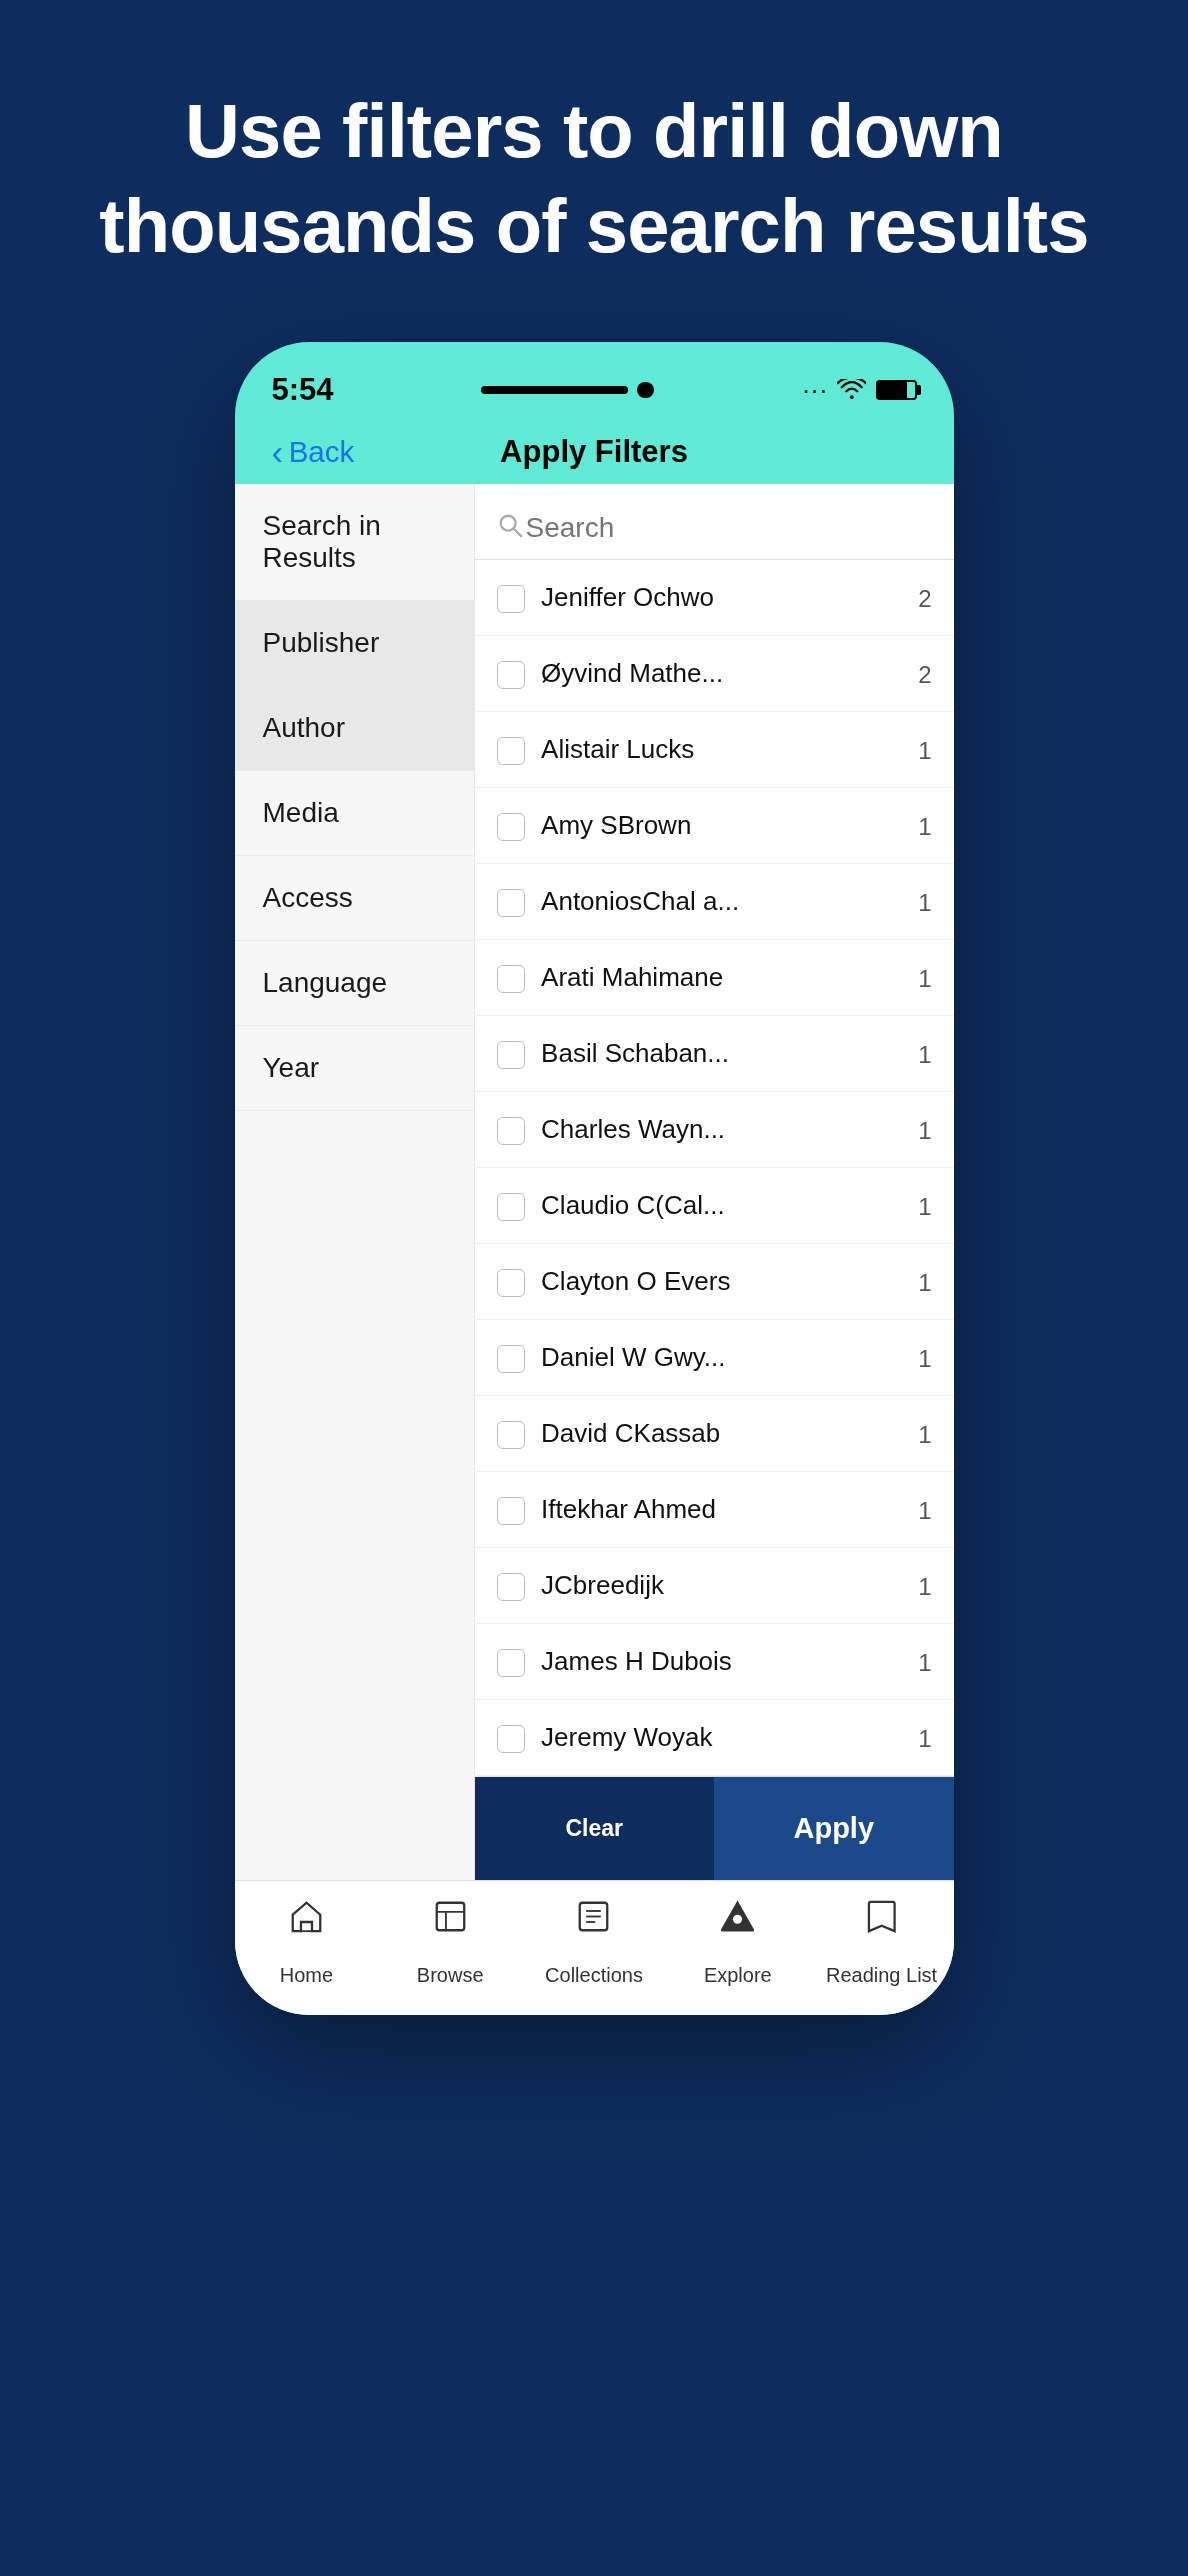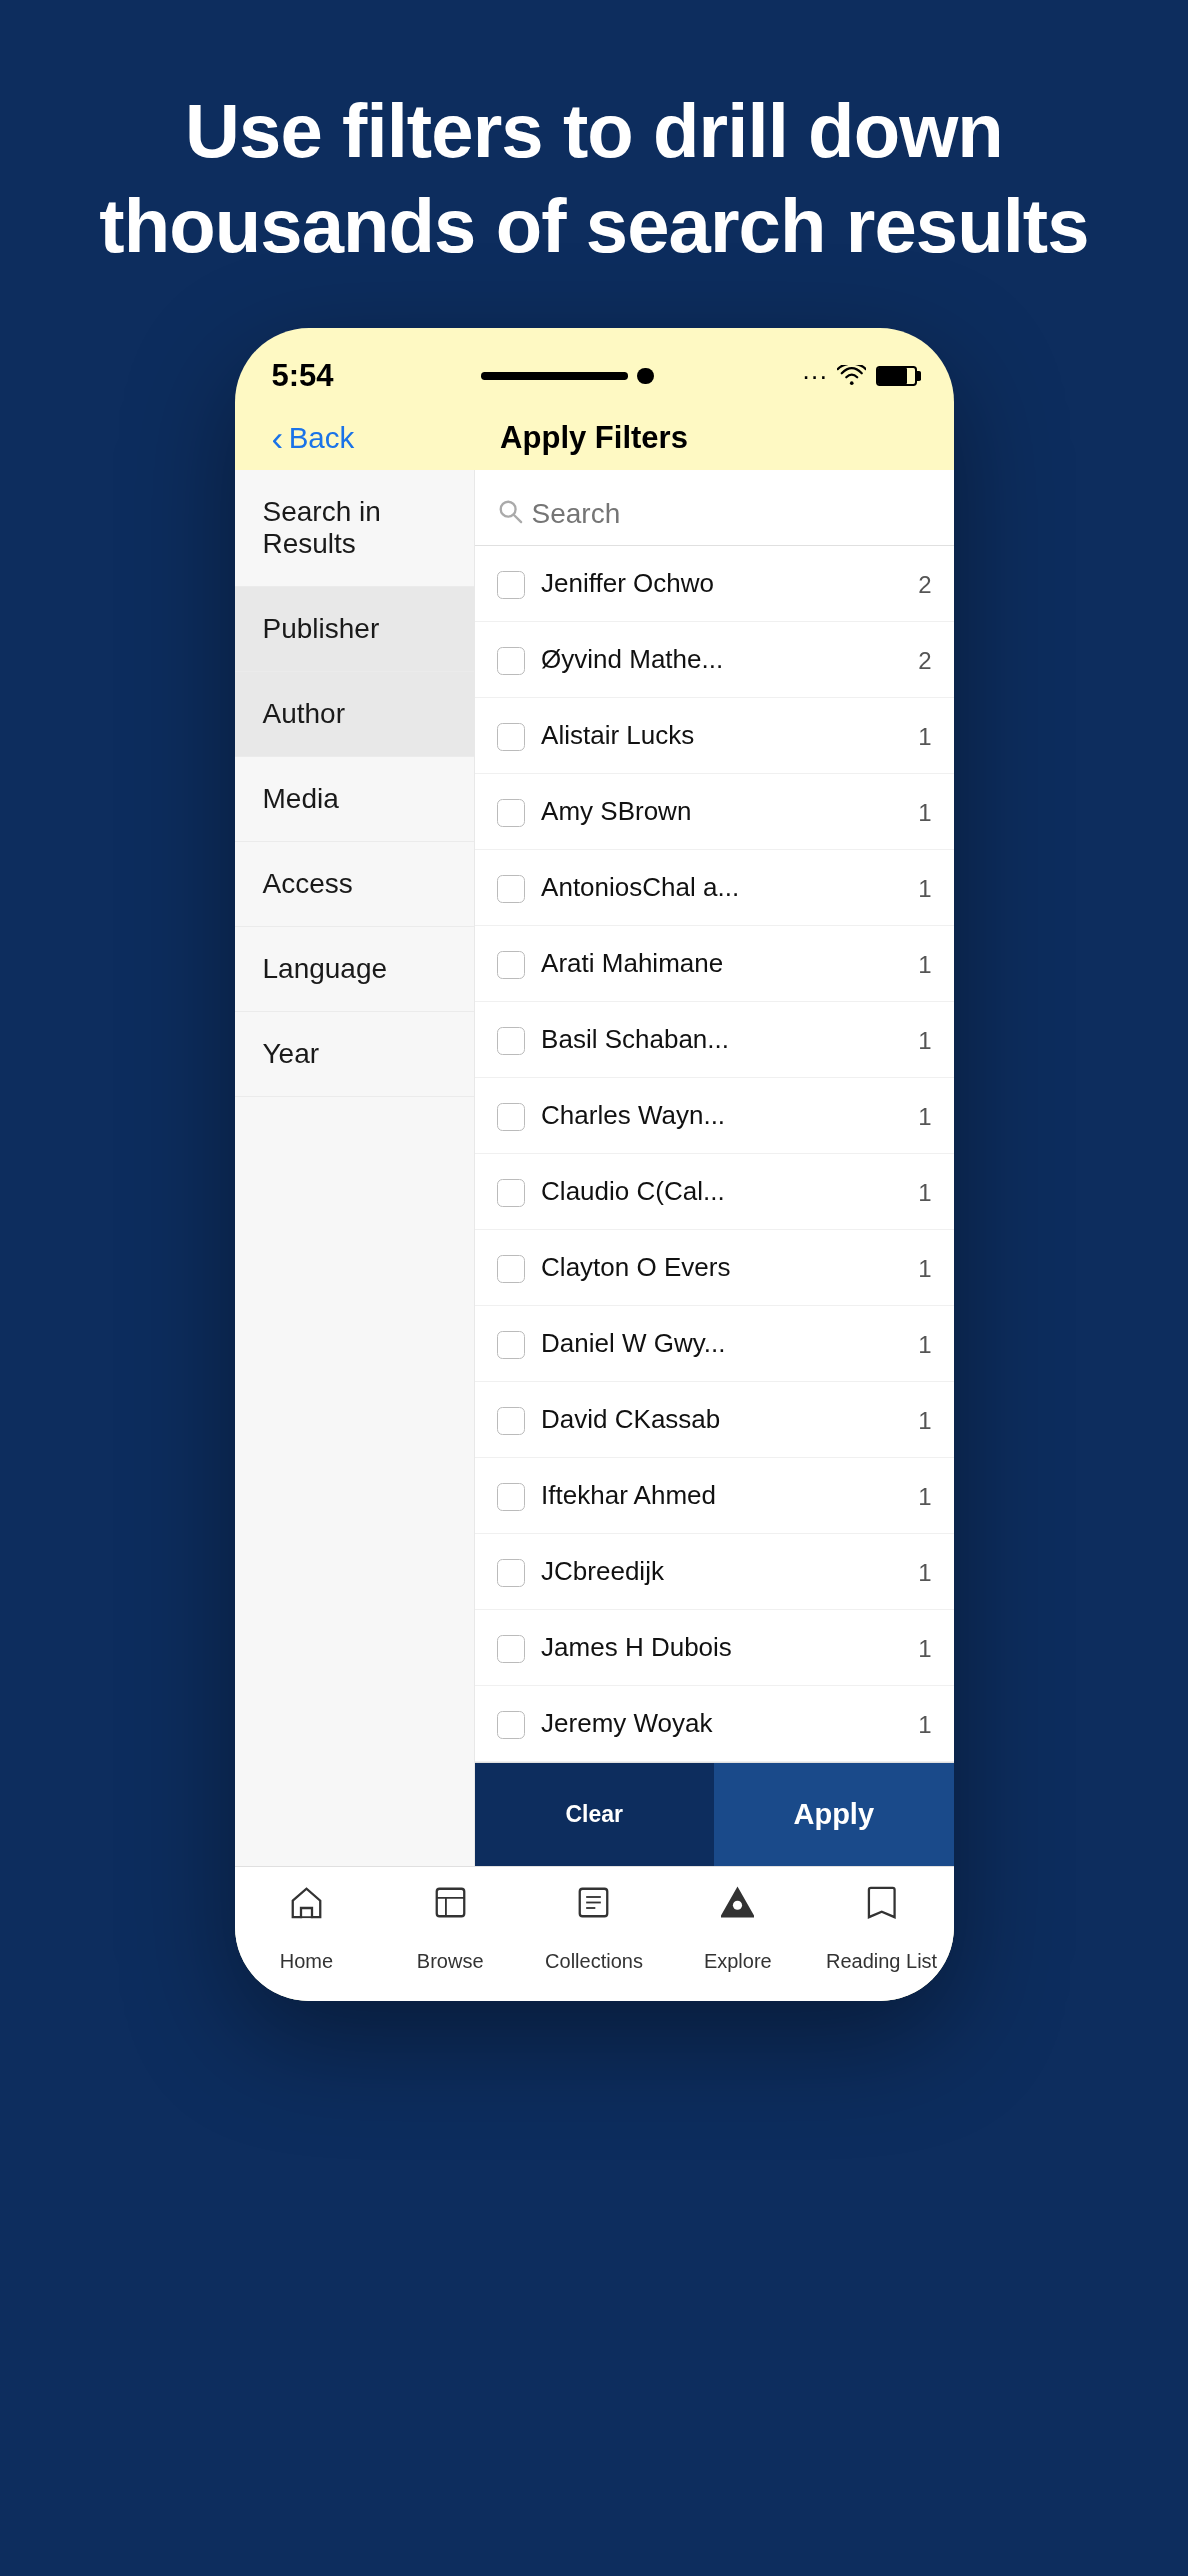--- a/index.html
+++ b/index.html
@@ -19,28 +19,29 @@
       color: white;
       text-align: center;
       padding: 83px 74px 55px;
       font-size: 76px;
       font-weight: 700;
       line-height: 1.25;
       letter-spacing: -0.9px;
     }
 
     .phone-wrapper {
-      background: #fef9c3;
+      background: #5eead4;
       border-radius: 74px;
       width: 719px;
       min-height: 1658px;
       box-shadow: 0 37px 111px rgba(0,0,0,0.4);
       overflow: hidden;
       position: relative;
       margin-bottom: 37px;
+      margin-top: 14px;
     }
 
     
     .phone-topbar {
       display: flex;
       align-items: center;
       justify-content: space-between;
       padding: 22px 37px 0;
       height: 74px;
     }
@@ -161,21 +162,21 @@
     }
 
     
     .search-bar {
       padding: 14.7px 22px 0;
       border-bottom: 1.8px solid #e0e0e0;
     }
     .search-input-wrap {
       display: flex;
       align-items: center;
-      gap: 9px;
+      gap: 3px;
       padding: 13px 0 14.7px;
     }
     .search-icon {
       color: #aaa;
       font-size: 28px;
     }
     .search-input {
       border: none;
       outline: none;
       font-size: 28px;

